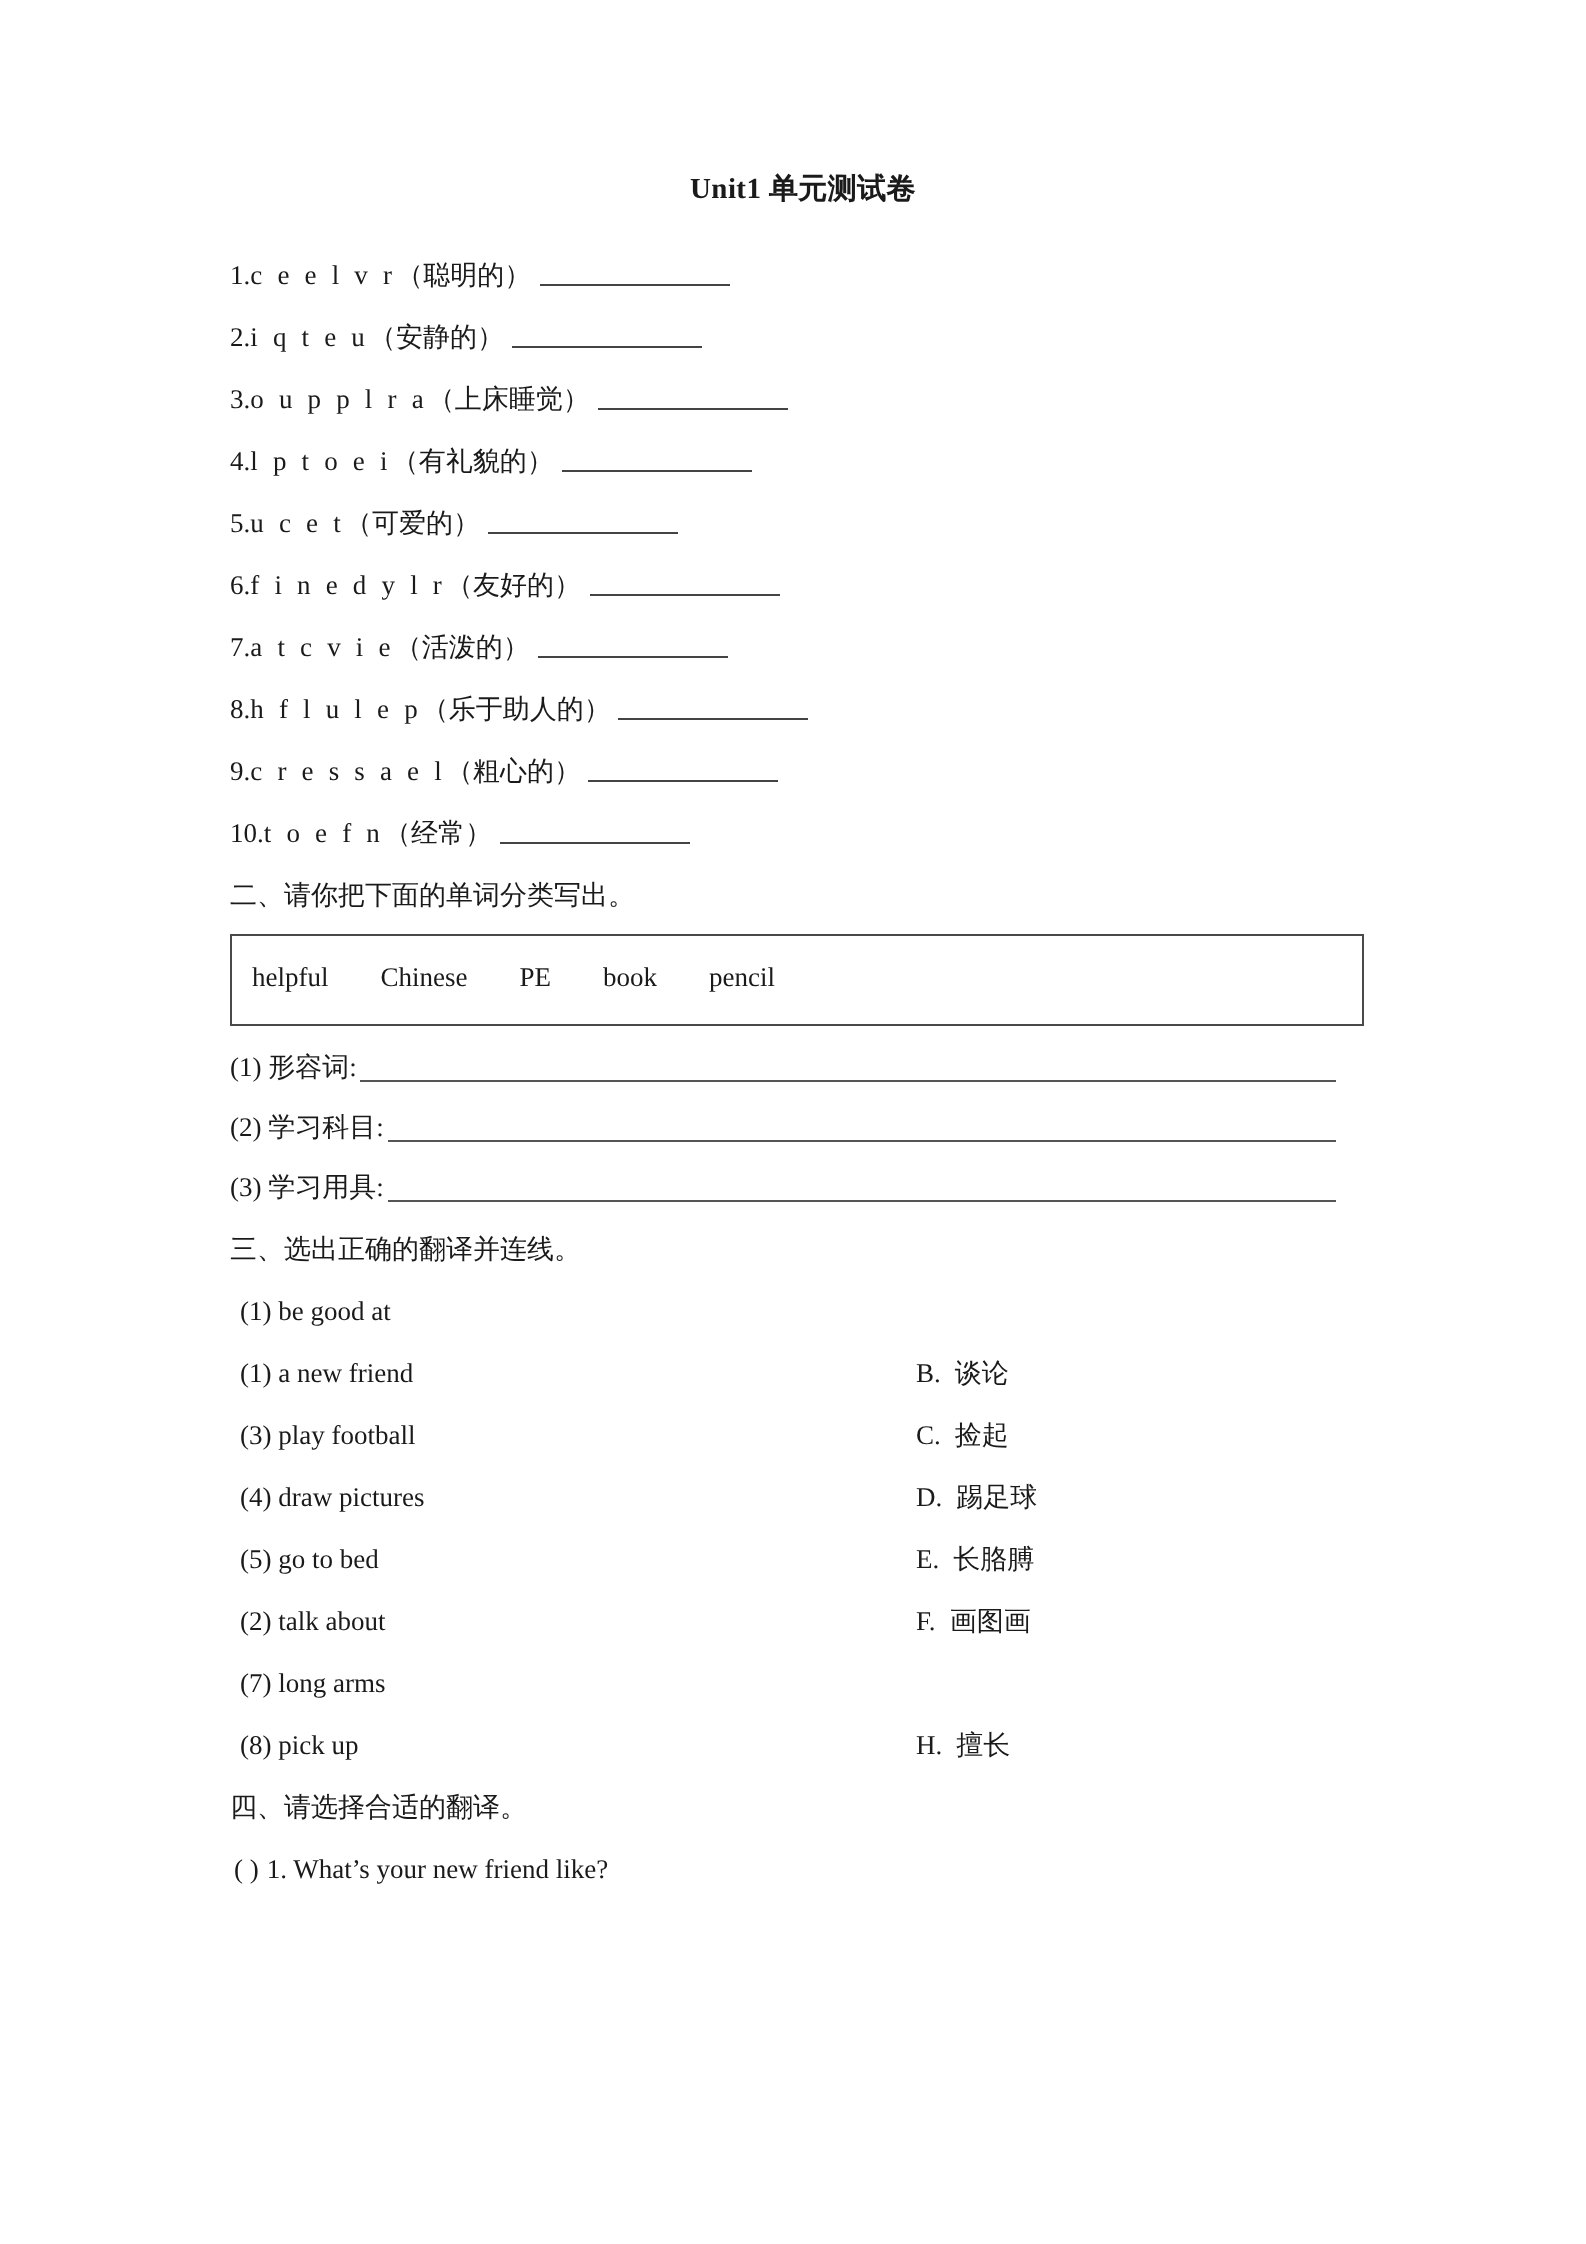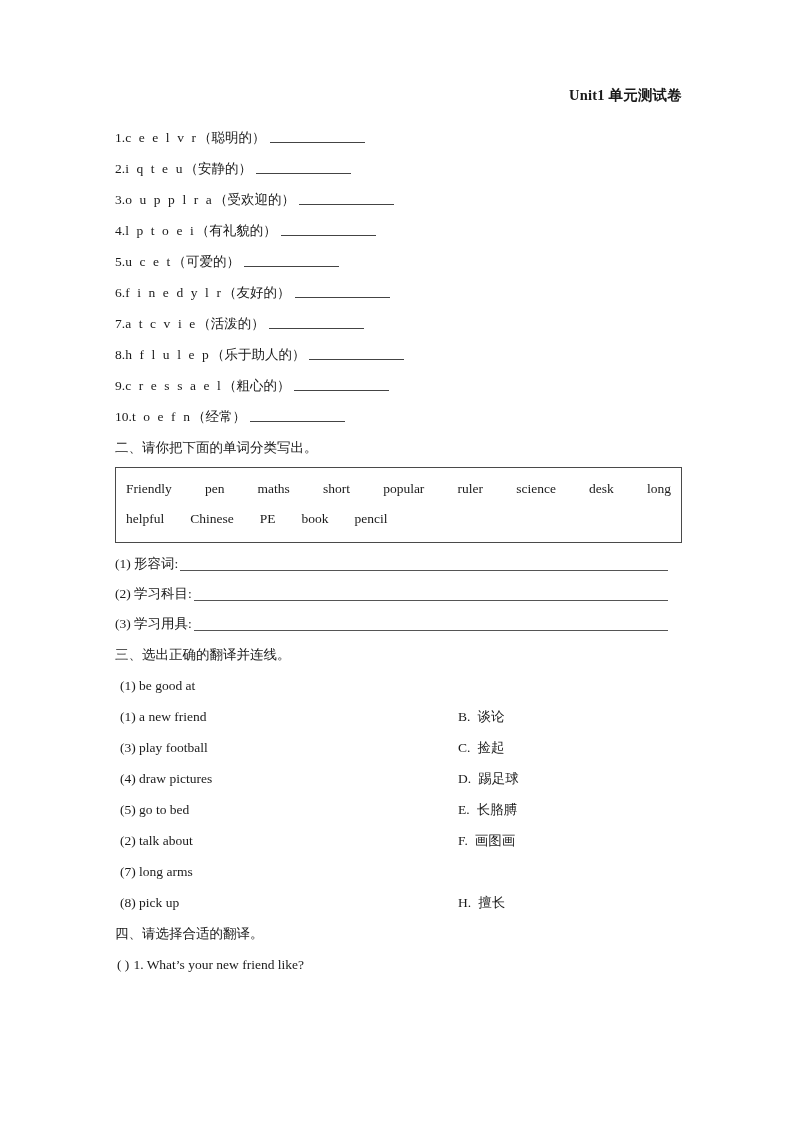--- a/index.html
+++ b/index.html
@@ -25,21 +25,21 @@
   }
   .content {
     position: absolute;
     left: 115px;
     top: 85px;
     width: 567px;
   }
 
   
   .doc-title {
-    text-align: right;
+    text-align: center;
     font-weight: bold;
     font-size: 14.5px;
     letter-spacing: 0.2px;
     margin: 0 0 17px 0;
     line-height: 20px;
     padding-left: 6px;
   }
 
   
   .section-heading {
@@ -176,21 +176,21 @@
 
       <div class="word-row">
         <span class="wl-num">1.</span><span class="wl-letters">c e e l v r</span><span class="wl-hint">（聪明的）</span><span class="blank-short"></span>
       </div>
 
       <div class="word-row">
         <span class="wl-num">2.</span><span class="wl-letters">i q t e u</span><span class="wl-hint">（安静的）</span><span class="blank-short"></span>
       </div>
 
       <div class="word-row">
-        <span class="wl-num">3.</span><span class="wl-letters">o u p p l r a</span><span class="wl-hint">（受欢迎的）</span><span class="blank-short"></span>
+        <span class="wl-num">3.</span><span class="wl-letters">o u p p l r a</span><span class="wl-hint">（上床睡觉）</span><span class="blank-short"></span>
       </div>
 
       <div class="word-row">
         <span class="wl-num">4.</span><span class="wl-letters">l p t o e i</span><span class="wl-hint">（有礼貌的）</span><span class="blank-short"></span>
       </div>
 
       <div class="word-row">
         <span class="wl-num">5.</span><span class="wl-letters">u c e t</span><span class="wl-hint">（可爱的）</span><span class="blank-short"></span>
       </div>
 
@@ -212,31 +212,20 @@
 
       <div class="word-row">
         <span class="wl-num">10.</span><span class="wl-letters">t o e f n</span><span class="wl-hint">（经常）</span><span class="blank-short"></span>
       </div>
 
     </div>
 
     <div class="section-heading">二、请你把下面的单词分类写出。</div>
 
     <div class="wordbank">
-      <div class="wb-row row1">
-        <span class="wb-word">Friendly</span>
-        <span class="wb-word">pen</span>
-        <span class="wb-word">maths</span>
-        <span class="wb-word">short</span>
-        <span class="wb-word">popular</span>
-        <span class="wb-word">ruler</span>
-        <span class="wb-word">science</span>
-        <span class="wb-word">desk</span>
-        <span class="wb-word">long</span>
-      </div>
       <div class="wb-row row2">
         <span class="wb-word">helpful</span>
         <span class="wb-word">Chinese</span>
         <span class="wb-word">PE</span>
         <span class="wb-word">book</span>
         <span class="wb-word">pencil</span>
       </div>
     </div>
 
     <div class="cat-row">

